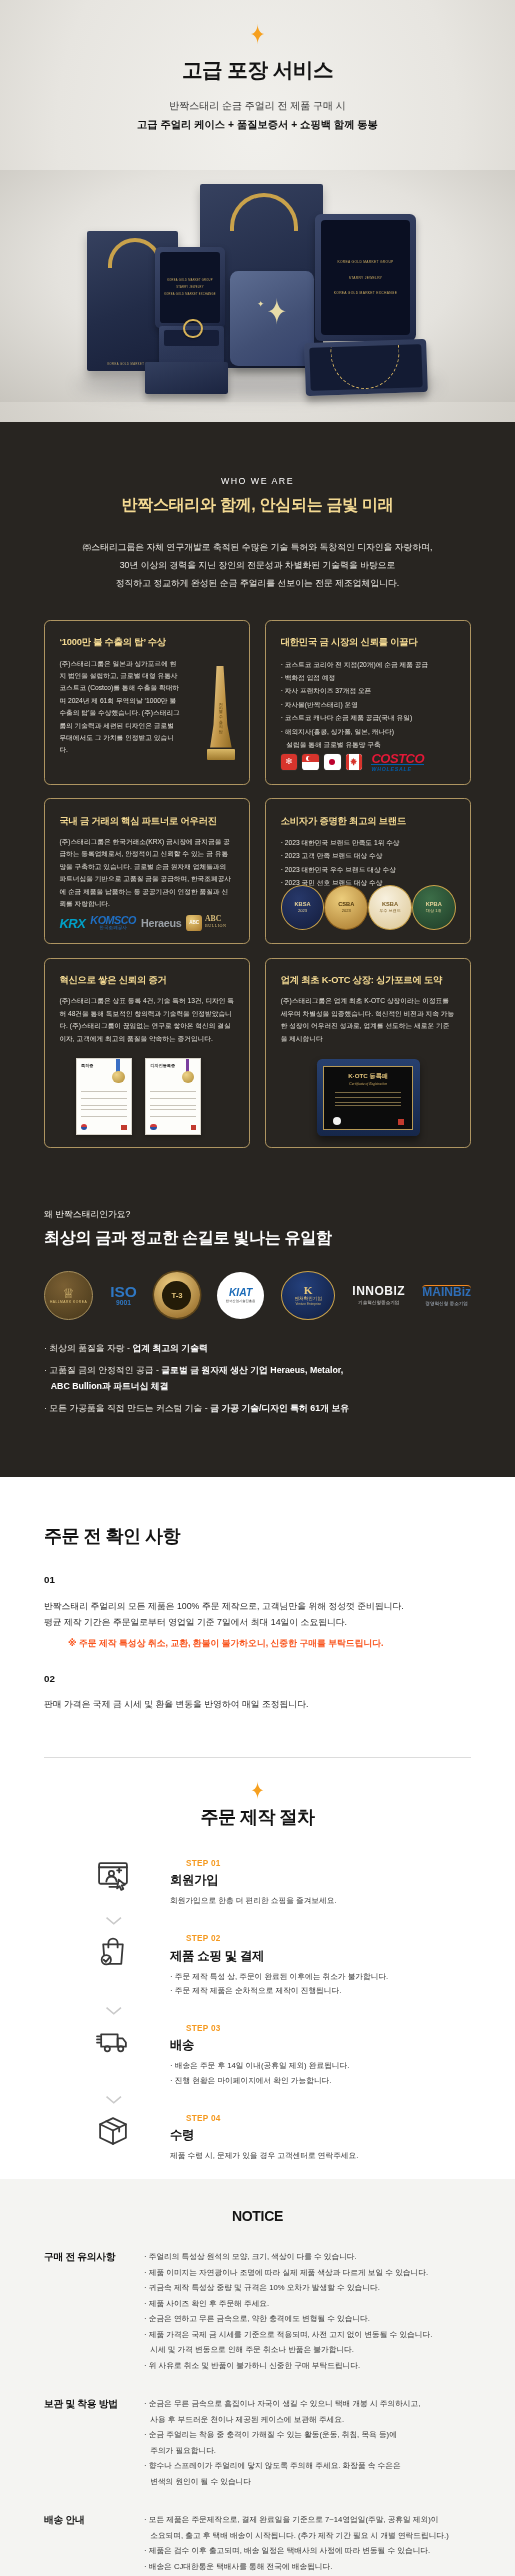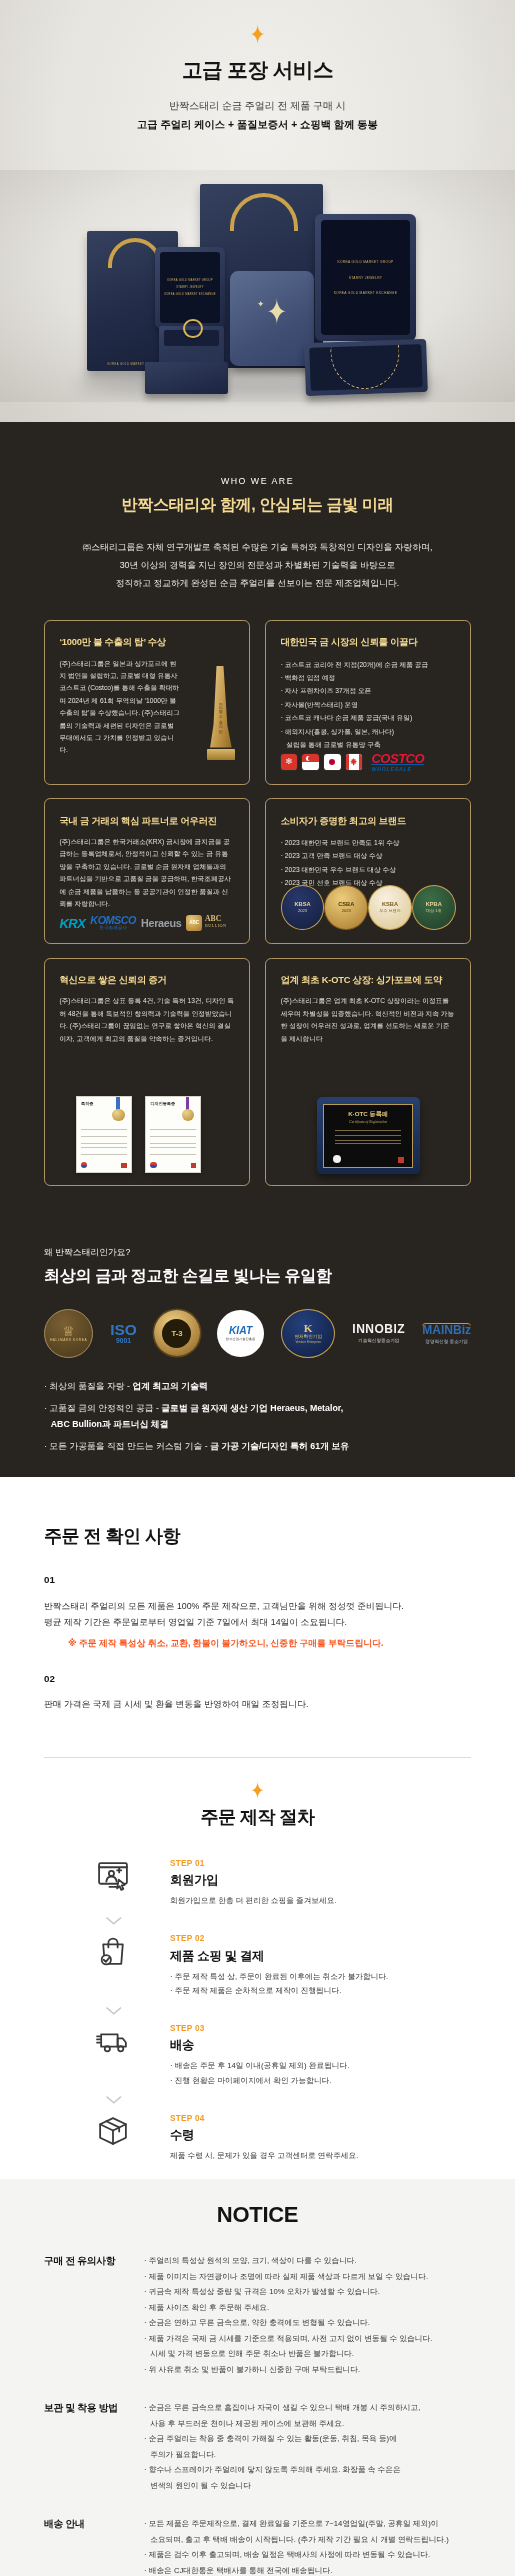--- a/index.html
+++ b/index.html
@@ -45,21 +45,21 @@
   .chain{position:absolute;left:20.6px;top:-31px;width:67px;height:72px;border:1.5px dashed #d7b562;border-radius:50%;}
 
   
   .dark{height:1055px;background:#282521;color:#efece6;padding:0 44px;box-sizing:border-box;}
   .who-eyebrow{margin-top:54px;text-align:center;font-size:8.8px;letter-spacing:1.5px;color:#fff;}
   .who-headline{margin-top:9.3px;text-align:center;font-size:16px;font-weight:800;color:#f3d992;letter-spacing:-0.3px;}
   .who-para{margin-top:21.6px;text-align:center;font-size:8.8px;line-height:18px;color:#eceae4;}
   .cards{margin-top:28px;display:flex;flex-direction:column;gap:13.4px;}
   .crow{display:flex;gap:15.5px;}
   .card{flex:1;border:0.5px solid #ae9561;border-radius:6.2px;padding:15.5px 14.4px;box-sizing:border-box;position:relative;}
-  .r1{height:165px;} .r2{height:146px;} .r3{height:228px;}
+  .r1{height:165px;} .r2{height:146px;} .r3{height:190px;}
   .ctitle{font-size:9.3px;font-weight:800;color:#f3d992;letter-spacing:-0.2px;}
   .cbody{margin-top:8.2px;font-size:6.7px;line-height:12.4px;color:#e9e6df;}
   .cbody.narrow{width:121px;}
   .clines{margin-top:8.2px;}
   .cline{font-size:6.7px;line-height:13.4px;color:#e9e6df;}
   .cline.cont{padding-left:5.7px;}
   .trophy{position:absolute;right:13.4px;bottom:24px;width:29px;text-align:center;}
   .trophy-col{width:21.6px;height:82px;margin:0 auto;background:linear-gradient(100deg,#ecd294,#c19547 55%,#8f6a24);clip-path:polygon(30% 0,62% 0,80% 72%,100% 100%,0 100%,16% 72%);display:flex;align-items:flex-end;justify-content:center;}
   .trophy-text{writing-mode:vertical-rl;font-size:4.1px;color:#5f4613;margin-bottom:17.5px;}
   .trophy-base{width:28px;height:11.3px;margin:1px auto 0;background:linear-gradient(#d9b867,#a07a2e);border-radius:1px;}
@@ -147,28 +147,28 @@
   .order-note{margin-top:7.2px;margin-left:24px;font-size:8.8px;font-weight:700;color:#f9551e;}
   .order-item.second{margin-top:20.6px;}
   .divider{margin-top:44px;height:1px;background:#dcdcdc;}
   .proc-sparkle{margin-top:24px;text-align:center;color:#f6a01f;font-size:15.5px;}
   .proc-sparkle span{display:inline-block;transform:scaleY(1.55);}
   .proc-title{margin-top:5.2px;text-align:center;font-size:18px;font-weight:800;color:#141414;letter-spacing:-0.5px;}
   .steps{margin-top:30px;}
   .step{display:flex;align-items:flex-start;}
   .step-icon{width:34px;margin-left:52px;flex:none;}
   .step-body{margin-left:40px;}
-  .step-label{font-size:8.2px;font-weight:800;color:#f5991f;letter-spacing:0.3px;}
+  .step-label{font-size:8.2px;font-weight:800;color:#f5991f;letter-spacing:0.3px;margin-left:16px;}
   .step-name{margin-top:4.1px;font-size:12.4px;font-weight:800;color:#141414;letter-spacing:-0.3px;}
   .step-desc{margin-top:5.2px;font-size:7.7px;line-height:14.4px;color:#333;}
   .chev{margin:7.2px 0 7.2px 61px;}
 
   
   .notice{height:860px;background:#f4f4f2;padding:0 44px;box-sizing:border-box;}
-  .notice-title{margin-top:23px;text-align:center;font-size:22px;font-weight:800;color:#141414;letter-spacing:-0.3px;}
+  .notice-title{margin-top:29px;text-align:center;font-size:14px;font-weight:800;color:#141414;letter-spacing:-0.3px;}
   .nrows{margin-top:25px;}
   .nrow{display:flex;align-items:flex-start;}
   .nrow + .nrow{margin-top:23px;}
   .nlabel{width:100px;flex:none;font-size:9.8px;font-weight:800;color:#141414;line-height:15.5px;letter-spacing:-0.3px;}
   .nlines{flex:1;}
   .nline{font-size:7.7px;line-height:15.5px;color:#333;}
   .nline.cont{padding-left:6.2px;}
 </style>
 </head>
 <body>

